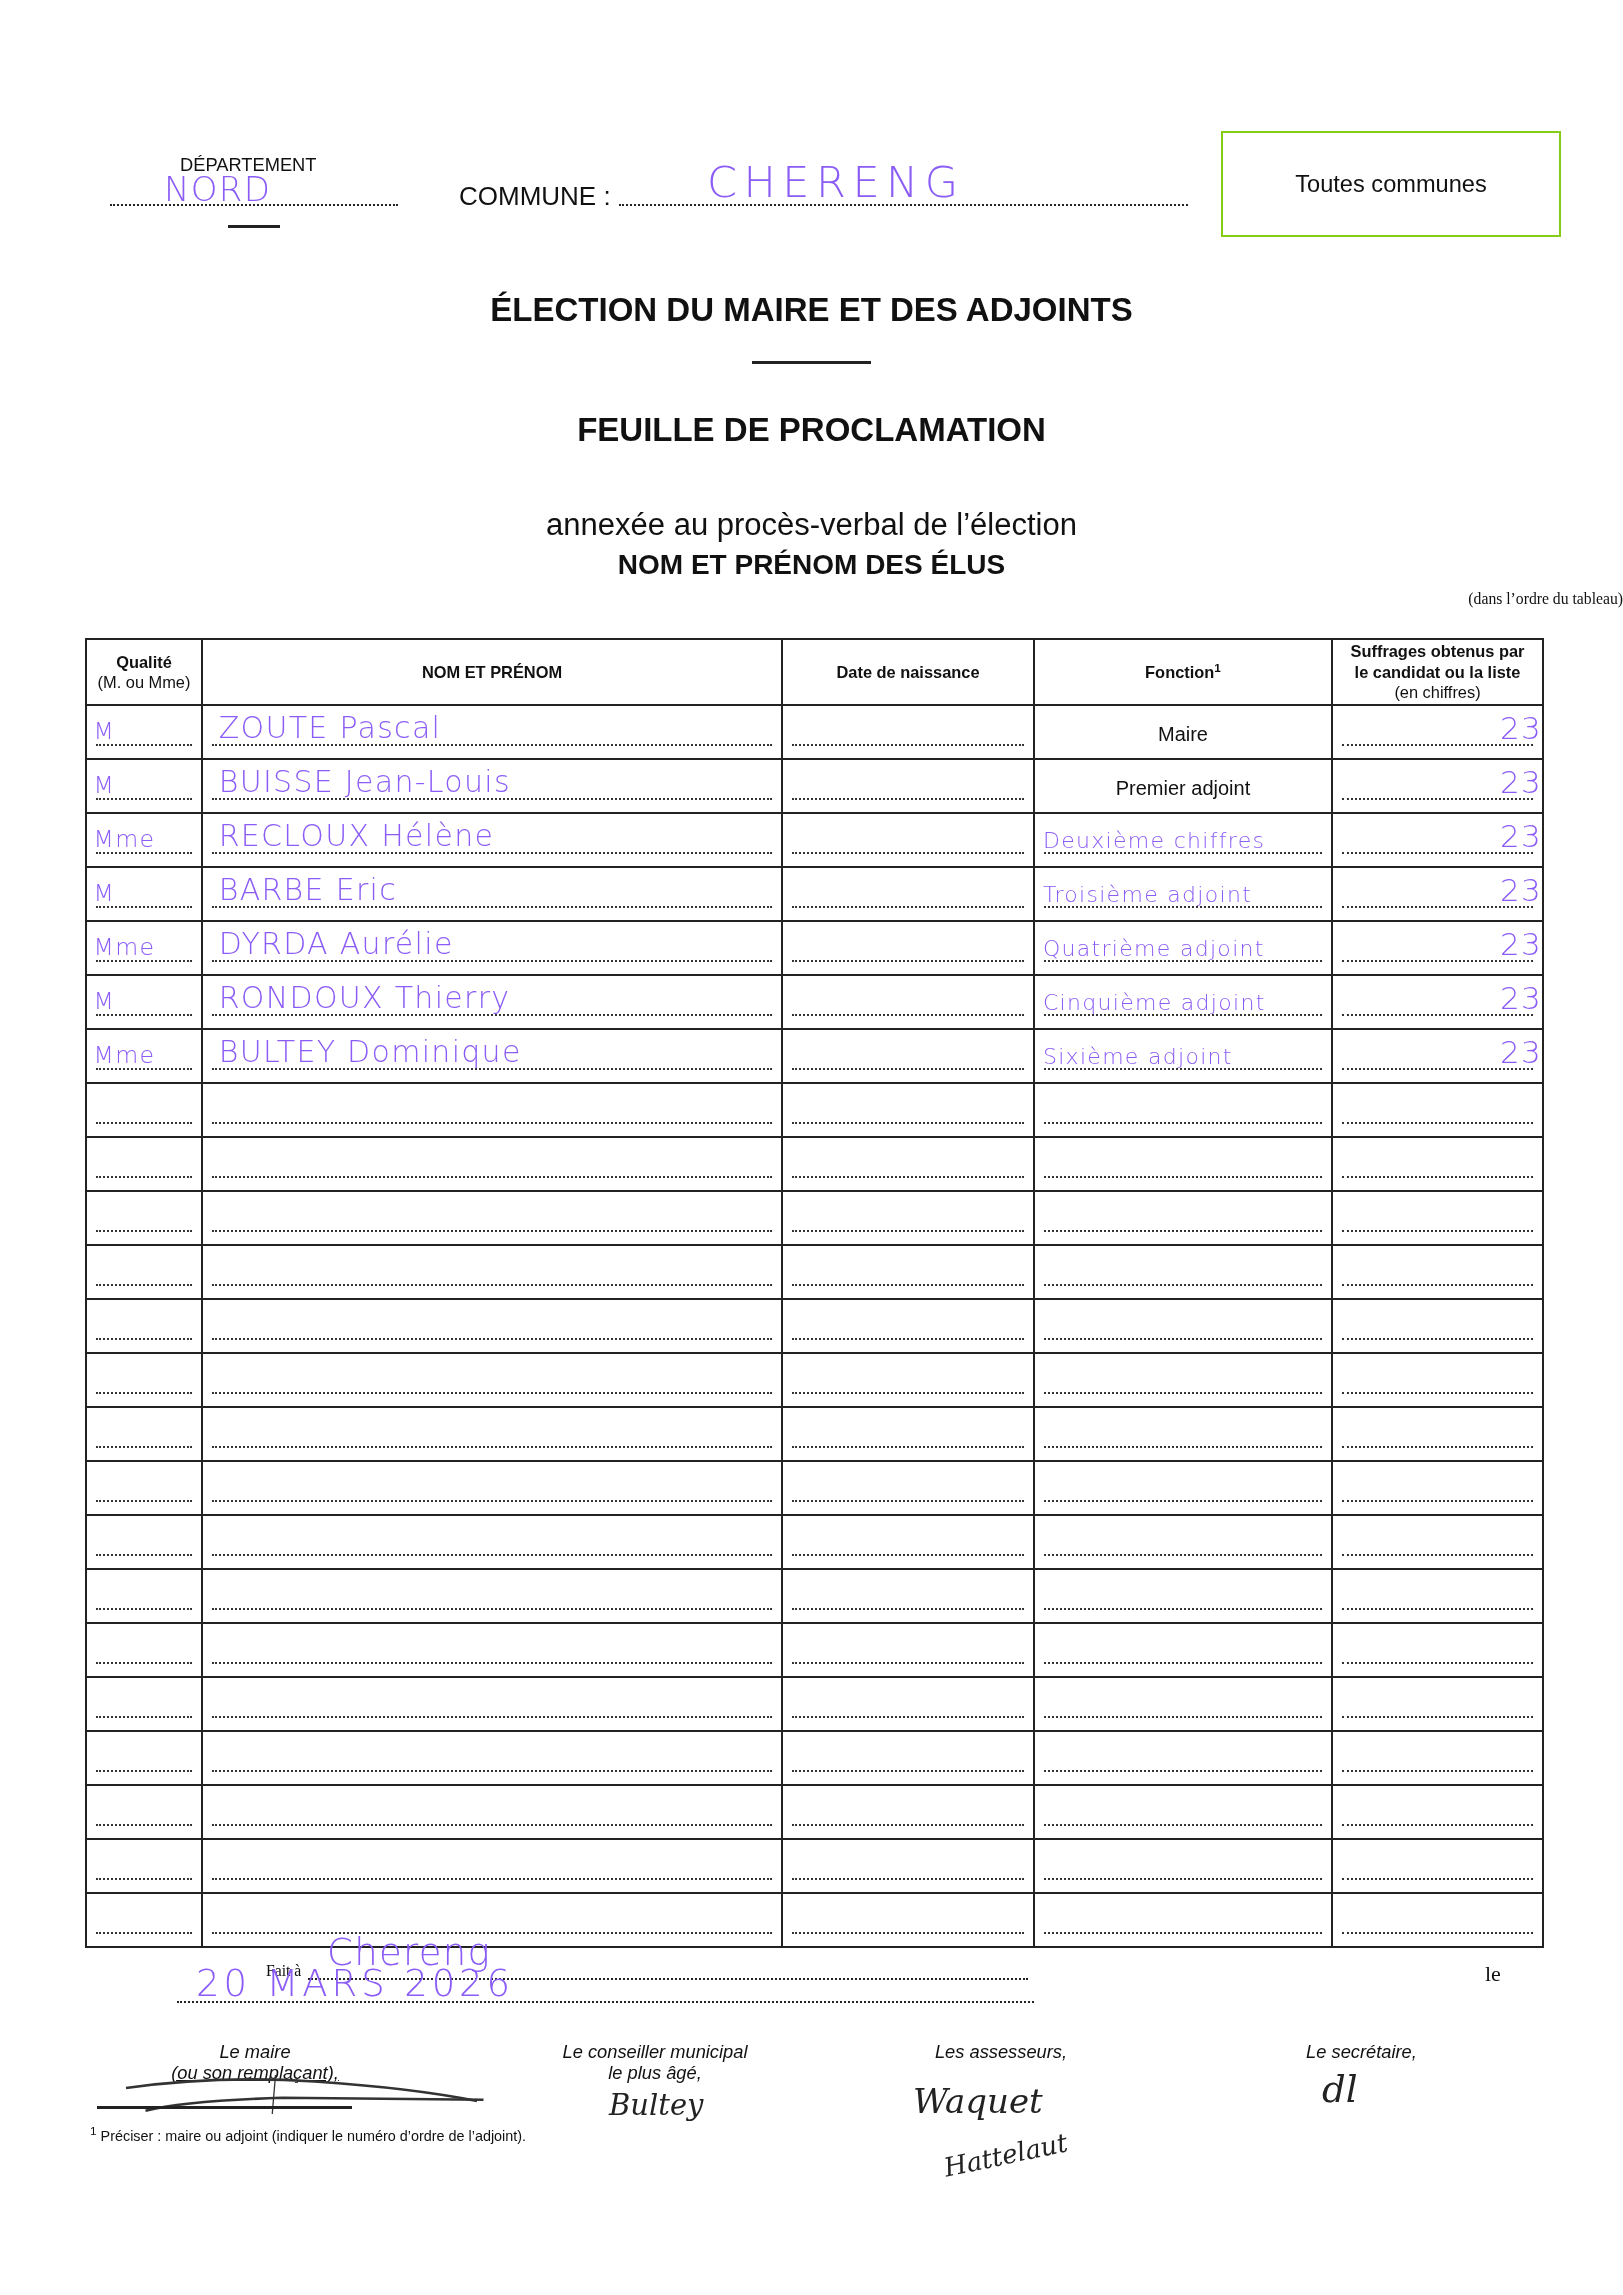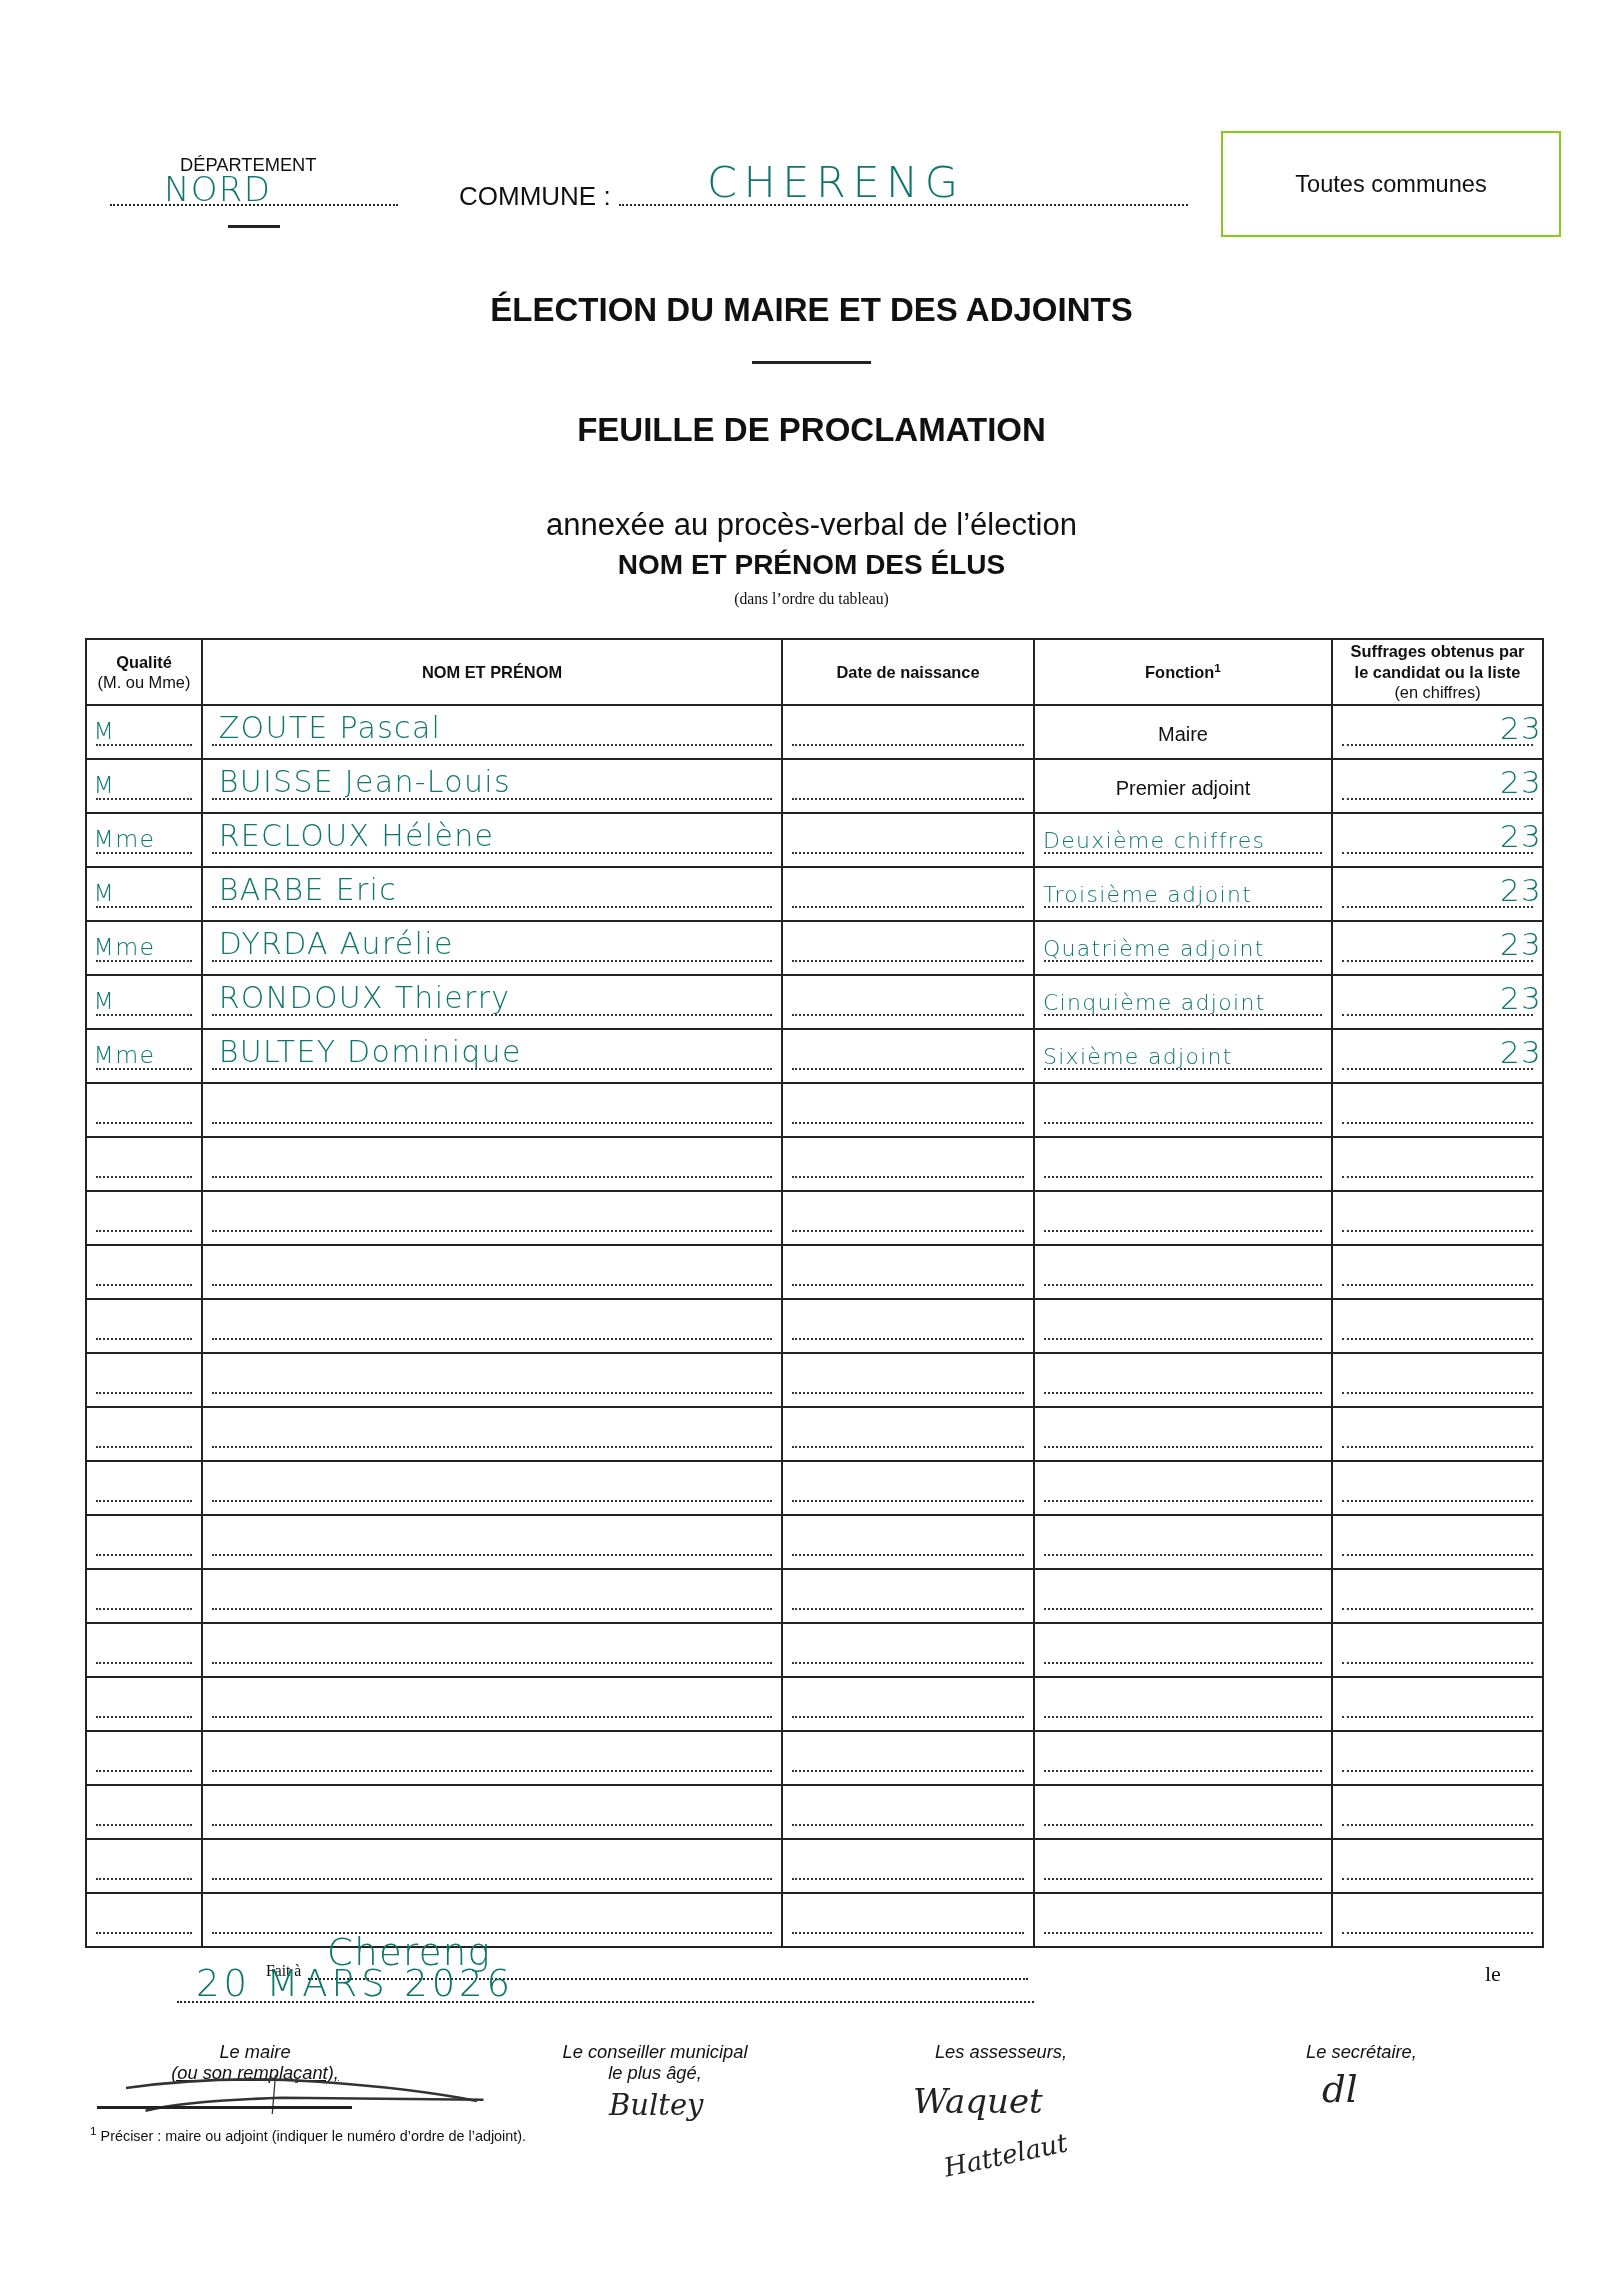--- a/index.html
+++ b/index.html
@@ -1,38 +1,38 @@
 <!DOCTYPE html>
 <html style="font-size:10.5px"><head>
 <meta charset="utf-8">
 <style>
   html, body { margin:0; padding:0; background:#ffffff; }
   body { width:1623px; height:2295px; position:relative; overflow:hidden; color:#111; font-family:"Liberation Sans", sans-serif; }
   .abs { position:absolute; }
-  .hand { font-family:"DejaVu Sans", sans-serif; font-weight:300; color:#0f766e; letter-spacing:1.3px; }
+  .hand { font-family:"DejaVu Sans", sans-serif; font-weight:300; color:#8b5cf6; letter-spacing:1.3px; }
   .dots { border-bottom:2px dotted #222; }
 
   
   #dept-label { left:180px; top:154px; font-size:18.3px; }
   #dept-field { left:110px; top:171px; width:288px; height:33px; }
   #dept-value { left:164px; top:169px; font-size:34px; }
   #dept-dash { left:228px; top:225px; width:52px; height:2.6px; background:#222; }
   #commune-label { left:459px; top:181px; font-size:26px; }
   #commune-field { left:619px; top:171px; width:569px; height:33px; }
   #commune-value { left:707px; top:157px; font-size:43px; letter-spacing:6.5px; }
   #toutes-box { left:1221px; top:131px; width:340px; height:106px; border:2px solid #84cc16; display:flex; align-items:center; justify-content:center; font-size:23.6px; box-sizing:border-box; }
 
   
   .center { left:0; width:1623px; text-align:center; }
   #title-main { top:291px; font-size:33px; font-weight:bold; }
   #title-rule { left:752px; top:361px; width:119px; height:2.6px; background:#222; }
   #title-feuille { top:411px; font-size:33px; font-weight:bold; }
   #title-annexe { top:463px; font-size:31px;margin-top:44px; }
   #title-noms { top:549px; font-size:28px; font-weight:bold; }
-  #title-ordre { top:590px; font-size:15.7px; font-family:"Liberation Serif", serif; }
+  #title-ordre { top:590px; font-size:15.7px; font-family:"Liberation Serif", serif;text-align:right; }
 
   
   #table { left:85px; top:638px; width:1456px; border-collapse:collapse; table-layout:fixed;border-radius:7px; }
   #table th, #table td { border:2px solid #222; padding:0; }
   #table th { height:64px; font-weight:bold; font-size:16.4px; text-align:center; line-height:1.25; }
   #table td { height:52px; position:relative; vertical-align:bottom; }
   .cell-dots { position:absolute; left:9.2px; right:9.2px; bottom:11.8px; border-bottom:2px dotted #333; }
   .cell-text { position:absolute; left:15.7px; bottom:13px; font-size:30px; white-space:nowrap; }
   .cell-print { position:absolute; left:0; right:0; bottom:11.8px; text-align:center; font-size:20px; font-family:"Liberation Sans", sans-serif; }
   .cell-num { position:absolute; left:39px; right:0; text-align:right; bottom:11.8px; font-size:31px; }

